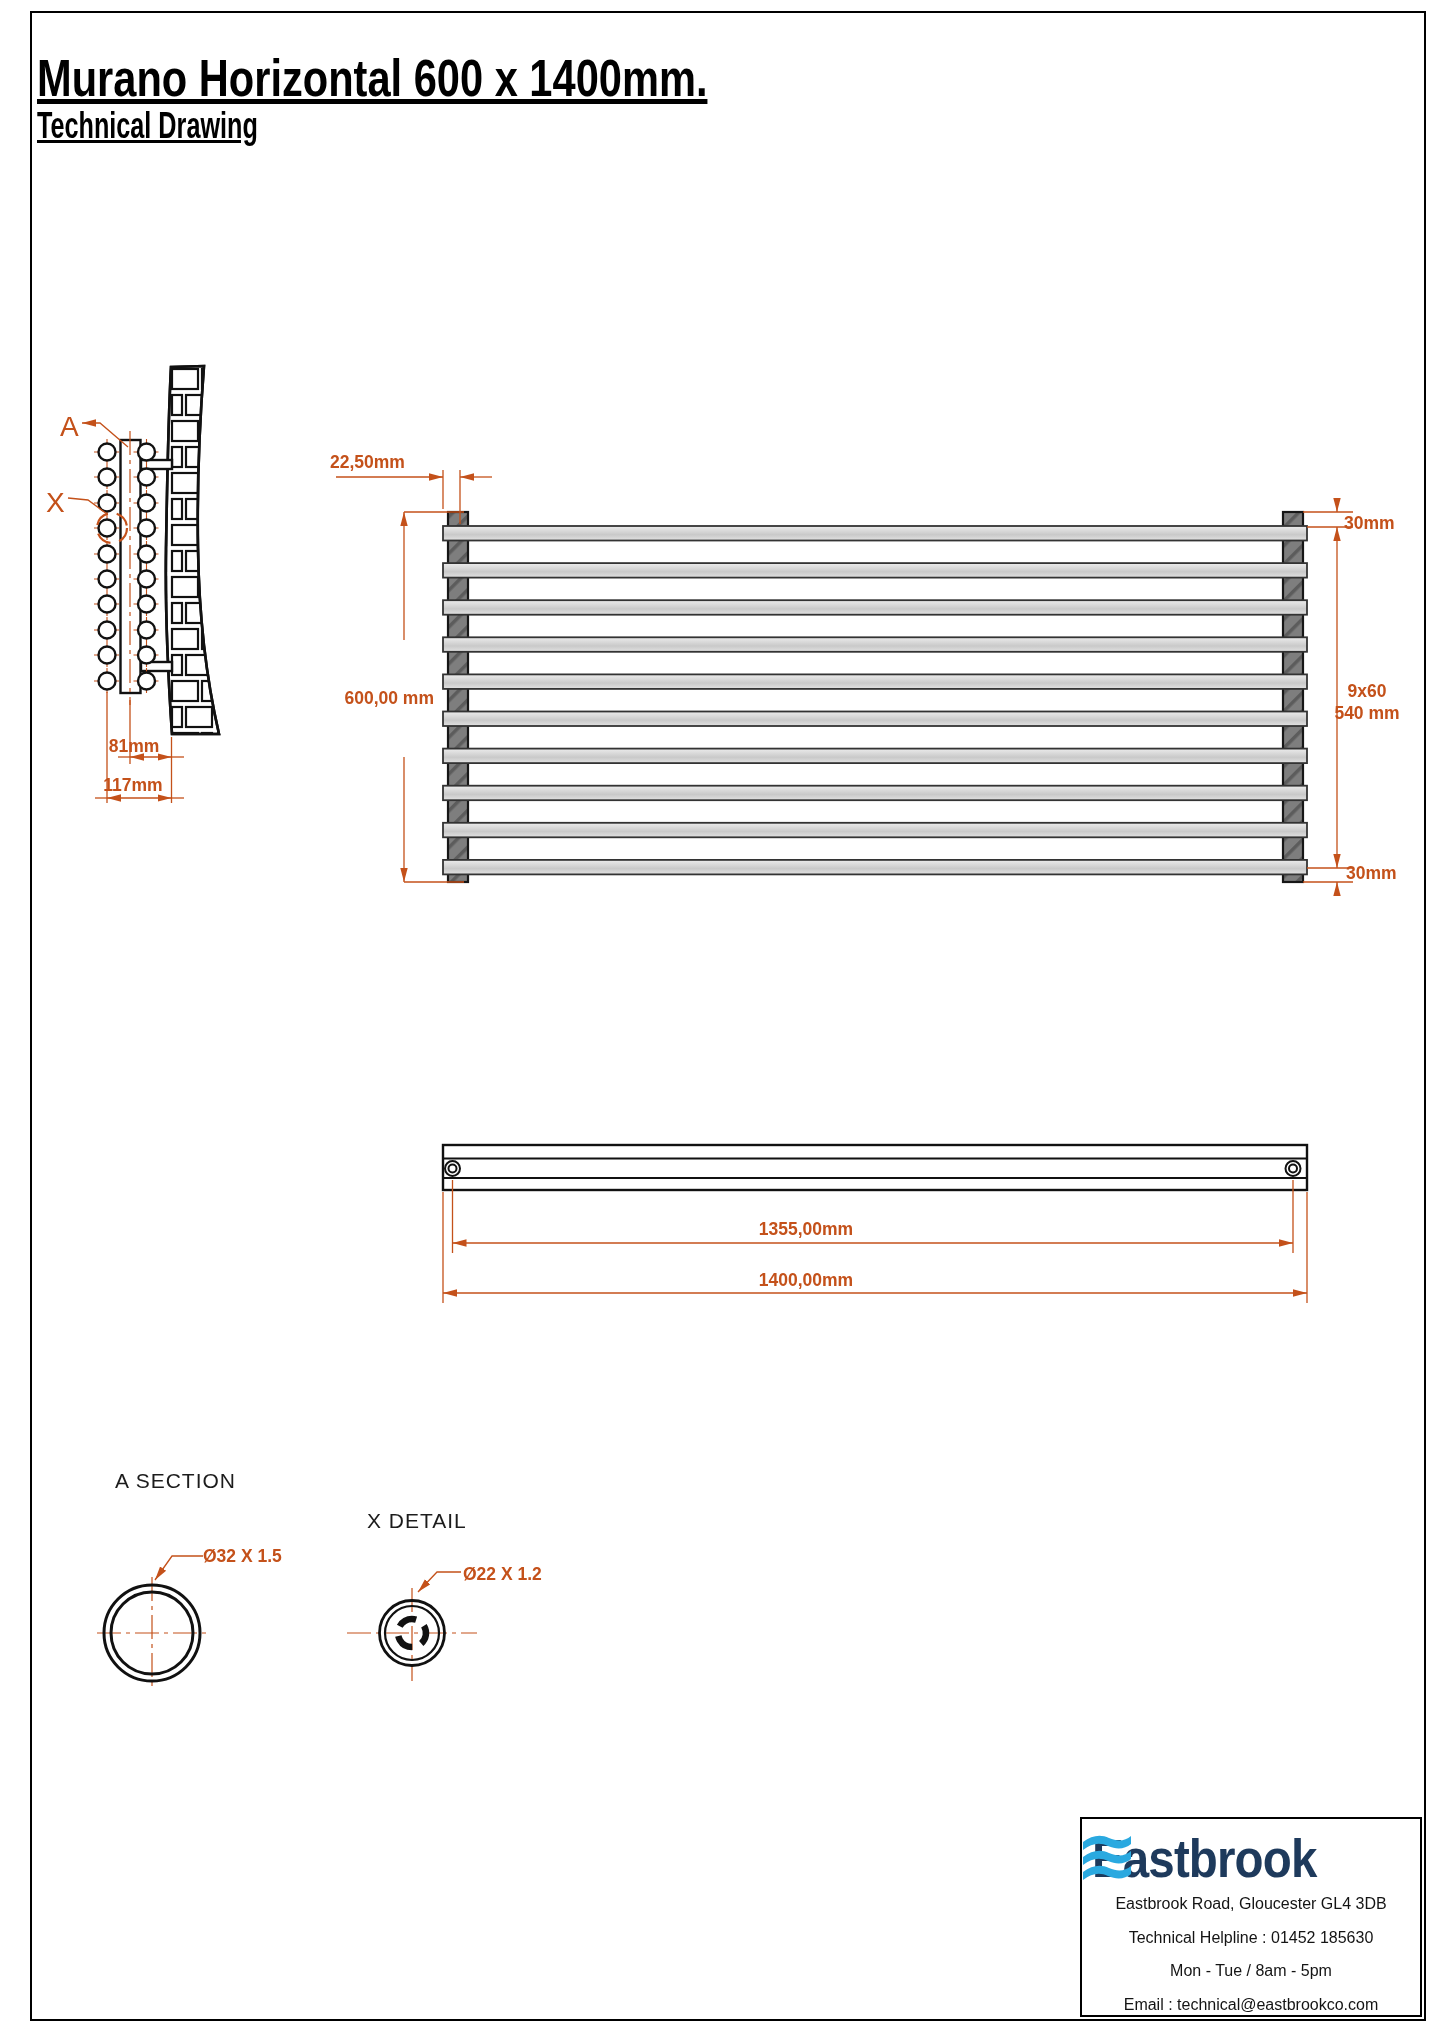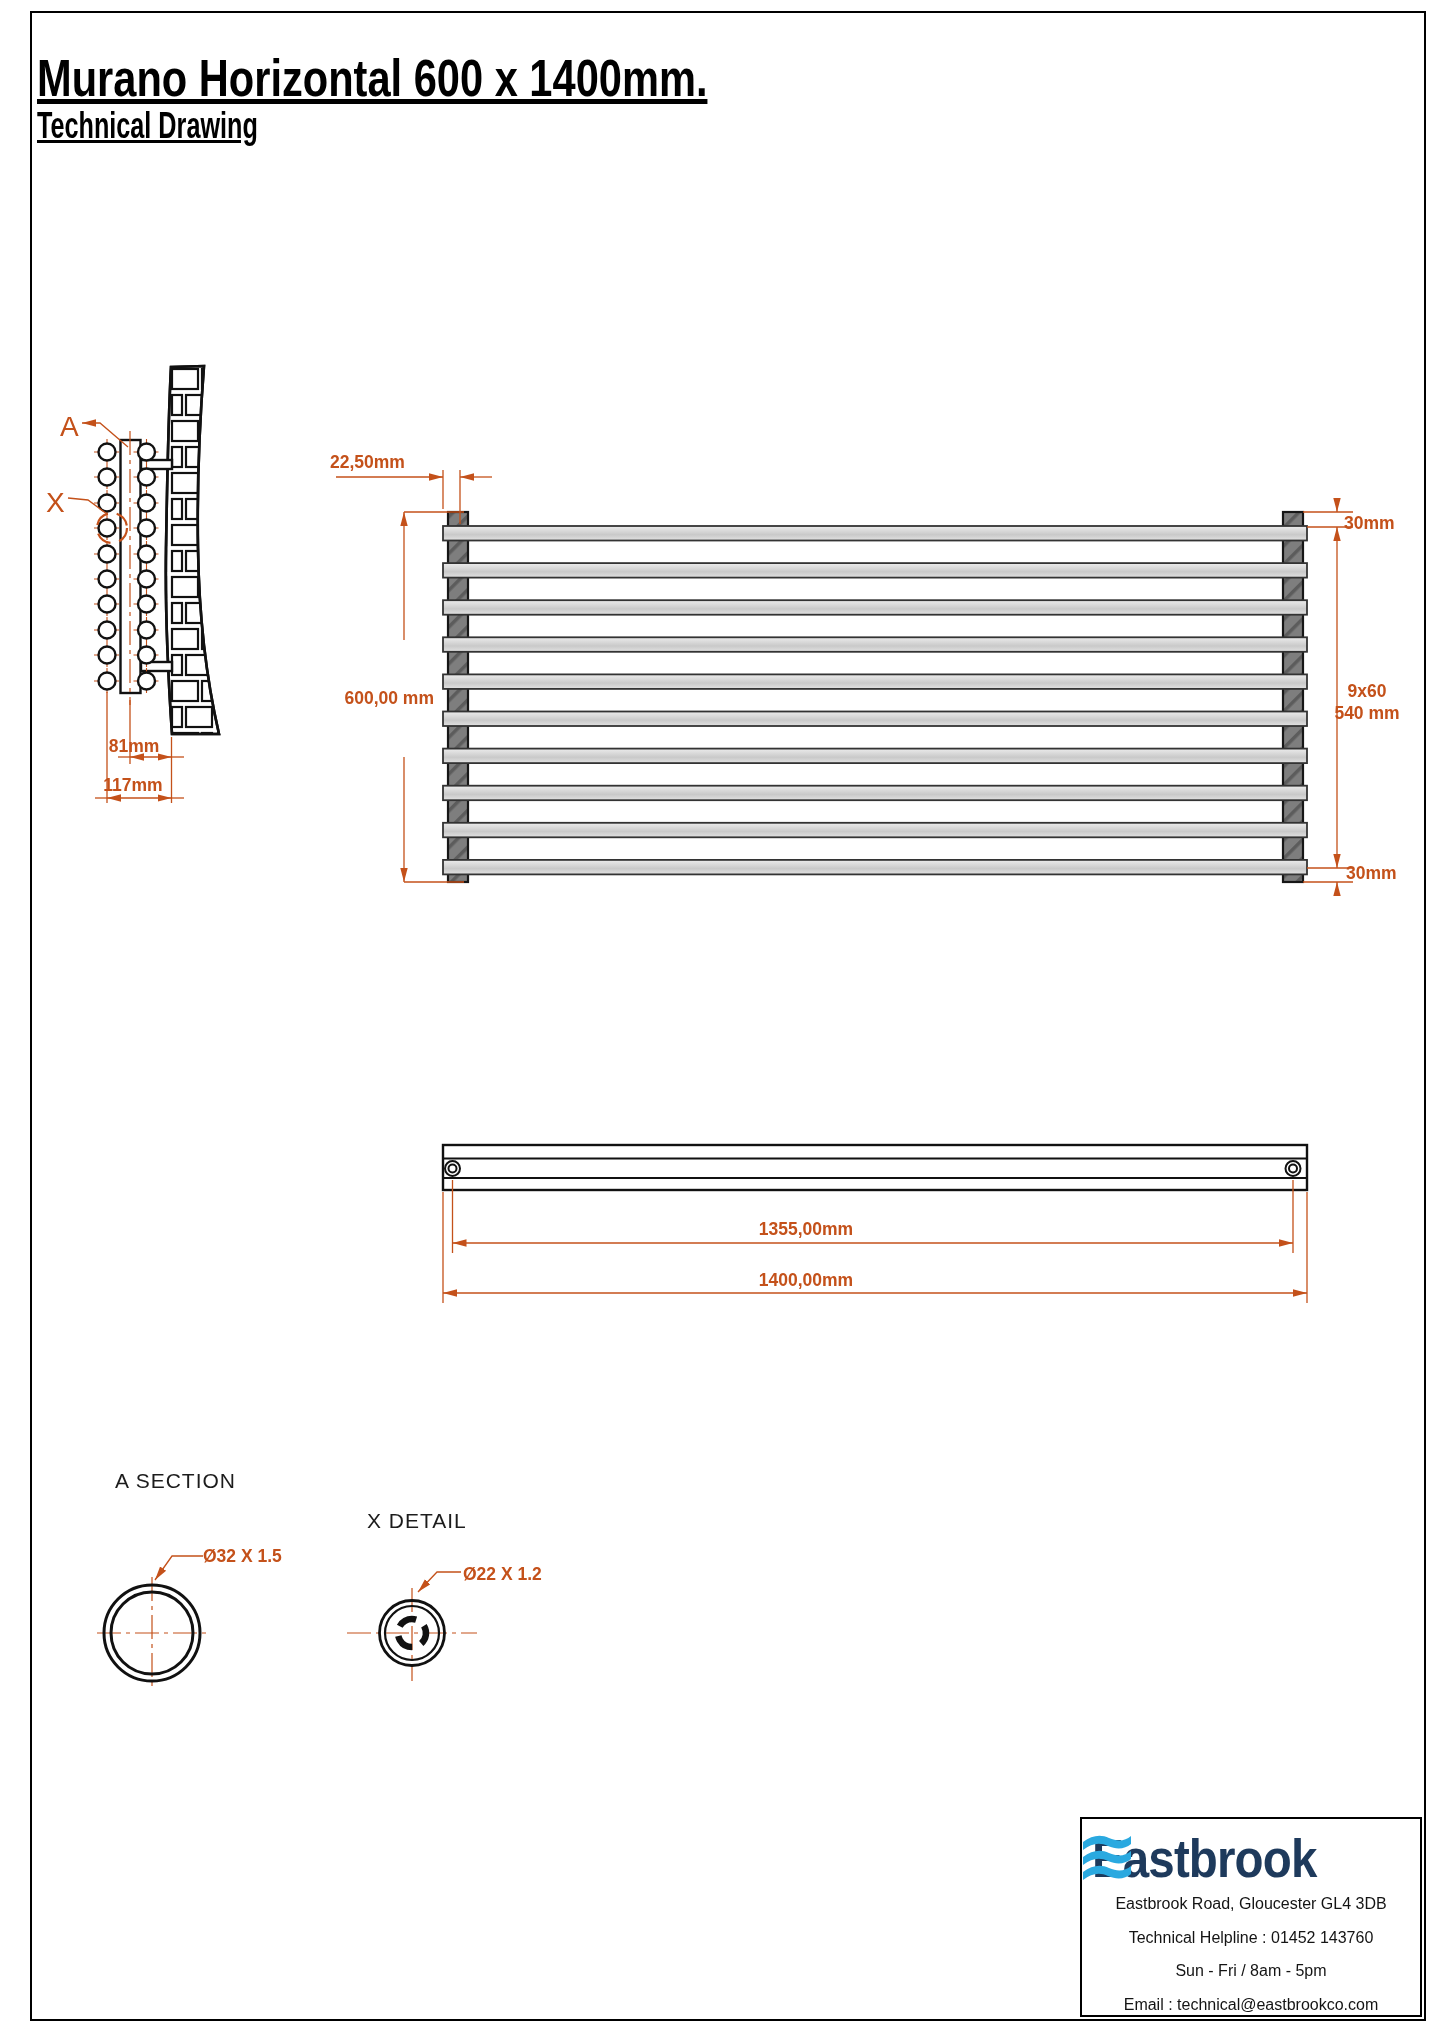--- a/index.html
+++ b/index.html
@@ -266,16 +266,16 @@
     <span class="brand">Eastbrook</span>
     <svg class="waves" width="50" height="48" viewBox="0 0 50 48">
       <g fill="#2aa9e0">
         <path d="M1,9 C10,2 19,1 27,5 C36,9 43,8 49,3 L49,11 C43,16 35,17 26,13 C18,9 10,10 1,17 Z"></path>
         <path d="M1,24 C10,17 19,16 27,20 C36,24 43,23 49,18 L49,26 C43,31 35,32 26,28 C18,24 10,25 1,32 Z"></path>
         <path d="M1,39 C10,32 19,31 27,35 C36,39 43,38 49,33 L49,41 C43,46 35,47 26,43 C18,39 10,40 1,47 Z"></path>
       </g>
     </svg>
   </div>
   <div class="addr">Eastbrook Road, Gloucester GL4 3DB</div>
-  <div class="addr">Technical Helpline : 01452 143760</div>
-  <div class="addr">Sun - Fri / 8am - 5pm</div>
+  <div class="addr">Technical Helpline : 01452 185630</div>
+  <div class="addr">Mon - Tue / 8am - 5pm</div>
   <div class="addr">Email : technical@eastbrookco.com</div>
 </div>
 
 </body></html>

